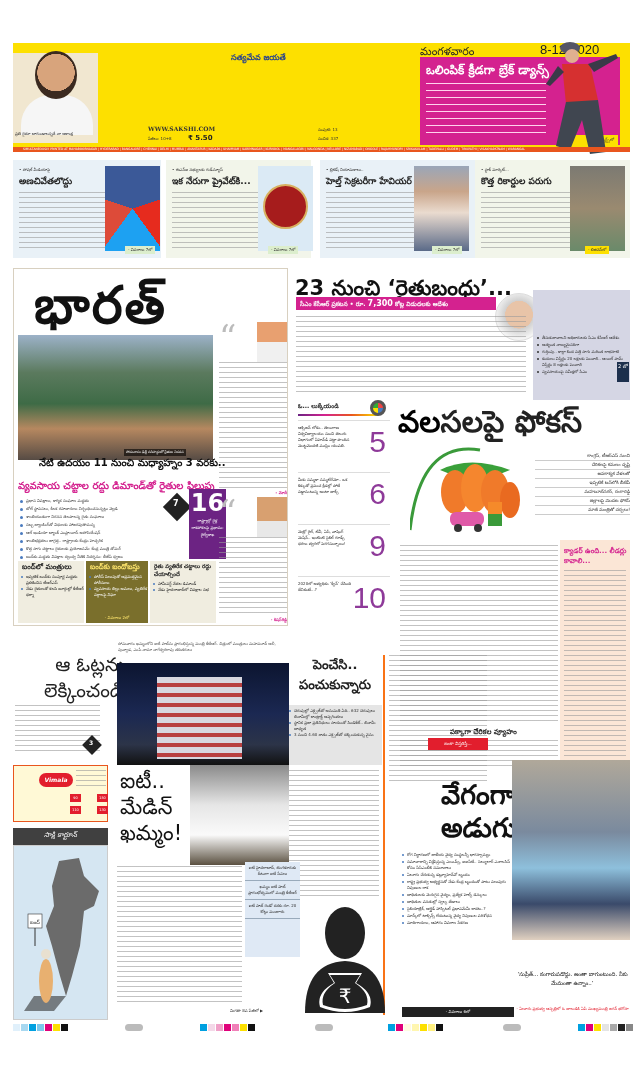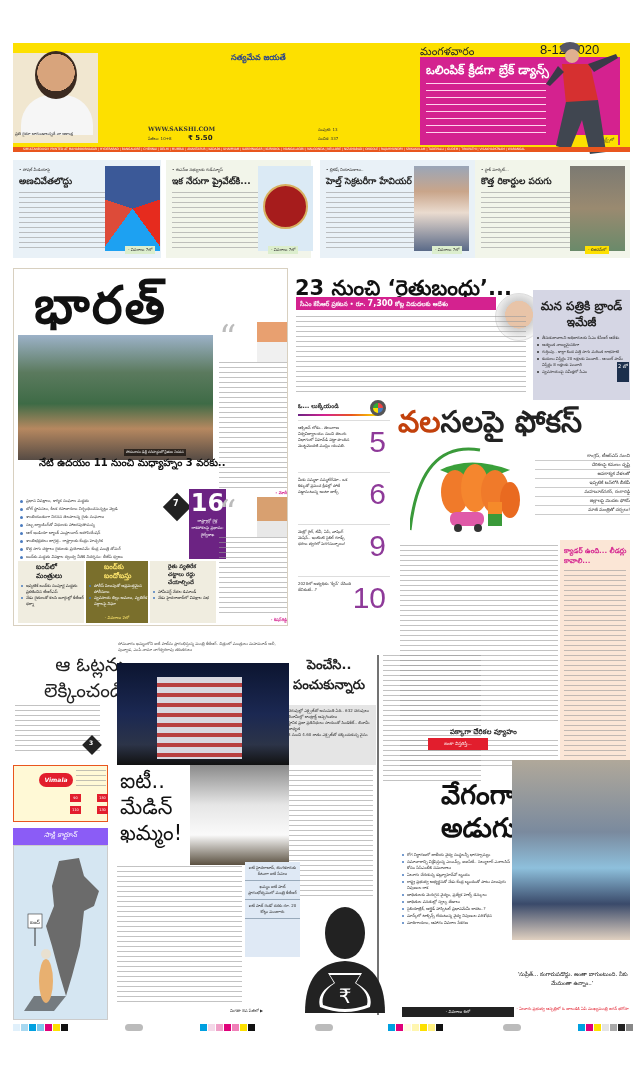--- a/index.html
+++ b/index.html
@@ -53,21 +53,21 @@
   #badge-16 { left: 175px; top: 220px; width: 37px; height: 70px; background: #6c2383; color: #fff; text-align: center; }
   #badge-16 .num { font-size: 24px; font-weight: bold; line-height: 28px; }
   #badge-16 .lbl { font-size: 4px; line-height: 7px; padding: 0 2px; }
   #quote-modi { left: 205px; top: 53px; width: 68px; height: 175px; }
   #quote-kishan { left: 205px; top: 228px; width: 68px; height: 127px; }
   .quote-mark { position: absolute; left: 0; top: 0; font-size: 34px; color: #bbb; font-family: "DejaVu Serif", serif; line-height: 30px; }
   .quote-photo { position: absolute; right: 0; top: 0; width: 30px; height: 40px; }
   .quote-text { position: absolute; left: 0; top: 40px; width: 68px; }
   .quote-by { position: absolute; right: 0; font-size: 4px; color: #d4228f; font-weight: bold; }
   .boxlist { top: 292px; height: 62px; }
-  .boxlist h5 { font-size: 7px; font-weight: bold; padding: 2px 18px; }
+  .boxlist h5 { font-size: 7px; font-weight: bold; padding: 2px 4px; }
   .boxlist ul li { list-style: none; font-size: 4px; line-height: 6px; padding-left: 8px; position: relative; }
   .boxlist ul li::before { content: ""; position: absolute; left: 3px; top: 2px; width: 2px; height: 2px; border-radius: 50%; background: #4a7bbf; }
 
   
   #ryth-title { left: 295px; top: 276px; font-size: 21px; font-weight: bold; color: #111; }
   #ryth-strip { left: 296px; top: 297px; width: 200px; height: 13px; background: #d4228f; color: #fff; font-size: 6px; line-height: 13px; padding-left: 4px; font-weight: bold; white-space: nowrap; }
   #ryth-strip b { font-size: 8px; text-align: center; }
   #kcr-photo { left: 495px; top: 293px; width: 48px; height: 48px; border-radius: 50%; background: radial-gradient(circle at 50% 45%, #e8c4a8 40%, #d0d0d0 41%, #f4f4f4 70%); border: 1px solid #ddd; }
   #ryth-body { left: 296px; top: 316px; width: 230px; height: 80px; }
   #brand-box { left: 533px; top: 290px; width: 97px; height: 110px; background: #d5d6e4; }
@@ -80,49 +80,49 @@
   
   #num-col { left: 298px; top: 402px; width: 92px; height: 220px; }
   #num-head { left: 0; top: 0; font-size: 6px; font-weight: bold; color: #222; }
   #num-head-bar { left: 0; top: 12px; width: 80px; height: 2px; background: linear-gradient(90deg, #6c2383, #d4228f, #e9561e, #fde000); }
   #magnify { left: 72px; top: -2px; width: 16px; height: 16px; border: 3px solid #555; border-radius: 50%; background: conic-gradient(#e44 0 25%, #4a7bbf 0 50%, #fde000 0 75%, #3a3 0); }
   .num-row { position: absolute; left: 0; width: 92px; height: 48px; border-top: 1px solid #ddd; }
   .num-row .ntext { position: absolute; left: 0; top: 4px; width: 55px; font-size: 4px; line-height: 6px; color: #333; }
   .num-row .nval { position: absolute; right: 4px; top: 4px; font-size: 30px; color: #8e3a99; font-family: "Liberation Sans", sans-serif; }
 
   
-  #pench-box { left: 279px; top: 655px; width: 100px; height: 360px; border-right: 2px solid #737373; }
+  #pench-box { left: 285px; top: 655px; width: 100px; height: 360px; border-right: 2px solid #f97316; }
   #pench-title { left: 0; top: 0; width: 100px; text-align: center; font-size: 13px; line-height: 20px; color: #222; font-weight: bold; }
   #pench-list { left: 2px; top: 50px; width: 95px; height: 60px; background: #e5e5e5; padding: 3px 2px; }
   #pench-list li { list-style: none; font-size: 4px; line-height: 6px; color: #333; padding-left: 5px; position: relative; }
   #pench-list li::before { content: ""; position: absolute; left: 0; top: 2px; width: 2px; height: 2px; border-radius: 50%; background: #4a7bbf; }
 
   
   #val-title { left: 398px; top: 404px; font-size: 30px; font-weight: bold; color: #222; white-space: nowrap; }
-  #val-title .red { color: #c2410c; margin-top: 24px; }
+  #val-title .red { color: #000000; margin-top: 24px; }
   #lotus { left: 410px; top: 430px; width: 130px; height: 110px; }
   #val-points { left: 535px; top: 452px; width: 95px; }
   #val-points div { font-size: 4.5px; line-height: 8px; color: #333; text-align: right; border-bottom: 1px solid #ccc; }
   #val-body { left: 400px; top: 545px; width: 158px; height: 200px; }
   #val-sub { left: 450px; top: 728px; font-size: 7px; font-weight: bold; color: #222; }
   #val-sub-body { left: 400px; top: 740px; width: 158px; height: 28px; }
   #cadre-box { left: 560px; top: 540px; width: 70px; height: 230px; background: #fbe6d6; }
   #cadre-title { left: 4px; top: 6px; font-size: 7px; font-weight: bold; color: #d4228f; line-height: 10px; }
 
   
   #otla-title { left: 30px; top: 651px; width: 120px; text-align: center; font-size: 19px; line-height: 26px; color: #222; }
   #otla-text { left: 15px; top: 705px; width: 85px; height: 46px; }
   #badge-3 { left: 85px; top: 738px; width: 14px; height: 14px; background: #222; transform: rotate(45deg); }
   #badge-3-t { left: 89px; top: 739px; font-size: 6px; color: #fff; font-weight: bold; }
 
   #ad-box { left: 13px; top: 765px; width: 95px; height: 57px; border: 1px solid #e9561e; background: #fff9d6; }
   #ad-logo { left: 25px; top: 7px; width: 34px; height: 14px; background: #e21e2d; border-radius: 7px; color: #fff; font-size: 6px; text-align: center; line-height: 14px; font-style: italic; font-weight: bold; }
   .ad-tag { position: absolute; width: 11px; height: 8px; background: #e21e2d; color: #fff; font-size: 3.5px; text-align: center; line-height: 8px; }
 
-  #cartoon-head { left: 13px; top: 828px; width: 95px; height: 22px; background: #8b5cf6; color: #fff; text-align: center; font-size: 7px; line-height: 14px; font-style: italic; }
+  #cartoon-head { left: 13px; top: 828px; width: 95px; height: 22px; background: #404040; color: #fff; text-align: center; font-size: 7px; line-height: 14px; font-style: italic; }
   #cartoon { left: 13px; top: 845px; width: 95px; height: 175px; background: #d5e6f2; border: 1px solid #ccc; }
 
   
   #khm-cap { left: 118px; top: 641px; width: 170px; height: 12px; }
   #khm-photo1 { left: 117px; top: 663px; width: 172px; height: 102px; background: linear-gradient(180deg, #0c1530 0%, #1b2852 50%, #2c3448 80%, #111 100%); }
   #khm-building { left: 40px; top: 14px; width: 85px; height: 82px; background: repeating-linear-gradient(to bottom, #d8d8e0 0 6px, #b84040 6px 10px); }
   #khm-photo2 { left: 190px; top: 765px; width: 99px; height: 100px; background: linear-gradient(180deg, #8a8a8a 0%, #e6e6e6 40%, #fafafa 70%, #5a5040 100%); }
   #khm-title { left: 120px; top: 768px; font-size: 21px; line-height: 26px; color: #111; }
   #khm-body { left: 117px; top: 866px; width: 170px; height: 140px; }
   #khm-side { left: 245px; top: 862px; width: 55px; height: 95px; background: #dfe9f5; }
@@ -208,20 +208,21 @@
   <div class="tbody fake-lines"></div>
   <div class="pic" style="left:95px;background:linear-gradient(180deg,#7c7a72 0%,#9a8a70 50%,#6a8a6a 100%);"></div>
   <div class="more" style="left:110px;top:86px;background:#fde000;">- బిజినెస్‌లో</div>
 </div>
 
 <div id="bharat-box" class="abs">
   <div id="bharat-title" class="abs">భారత్‌ బంద్‌</div>
   <div id="bharat-photo" class="abs"></div>
   <div id="bharat-photo-cap" class="abs">సోమవారం ఢిల్లీ సరిహద్దులో రైతుల నిరసన</div>
   <div id="bharat-sub1" class="abs">నేటి ఉదయం 11 నుంచి మధ్యాహ్నం 3 వరకు..</div>
+  <div id="bharat-sub2" class="abs">వ్యవసాయ చట్టాల రద్దు డిమాండ్‌తో రైతుల పిలుపు</div>
   <ul id="bharat-bullets" class="abs">
     <li>ప్రధాన విపక్షాలు, కార్మిక సంఘాల మద్దతు</li>
     <li>బోల్‌ స్థాపనలు, కీలక రహదారులు నిర్బంధించనున్నట్లు వెల్లడి</li>
     <li>శాంతియుతంగా నిరసన తెలపాలన్న రైతు సంఘాలు</li>
     <li>సబ్బ బ్యాంకింగ్‌తో విధులకు హాజరవుతామన్న</li>
     <li>ఆల్‌ ఇండియా బ్యాంక్‌ ఎంప్లాయీస్‌ అసోసియేషన్‌</li>
     <li>శాంతిభద్రతలు జాగ్రత్త.. రాష్ట్రాలకు కేంద్రం హెచ్చరిక</li>
     <li>కొత్త సాగు చట్టాలు రైతులకు ప్రయోజనమే: కేంద్ర మంత్రి తోమర్‌</li>
     <li>బంద్‌కు మద్దతు విపక్షాల ద్వంద్వ నీతికి నిదర్శనం: బీజేపీ ధ్వజం</li>
   </ul>
@@ -269,21 +270,20 @@
 
 <div id="ryth-title" class="abs">23 నుంచి ‘రైతుబంధు’...</div>
 <div id="ryth-strip" class="abs">
   <span>సీఎం కేసీఆర్‌ ప్రకటన • రూ.</span>
   <b>7,300</b>
   <span>కోట్ల విడుదలకు ఆదేశం</span>
 </div>
 <div id="kcr-photo" class="abs"></div>
 <div id="ryth-body" class="abs fake-lines"></div>
 <div id="brand-box" class="abs">
-  <div id="brand-title" class="abs">మన పత్రికి బ్రాండ్‌ ఇమేజీ</div>
   <ul id="brand-list" class="abs">
     <li>తీసుకురావాలని అధికారులకు సీఎం కేసీఆర్‌ ఆదేశం</li>
     <li>అత్యంత నాణ్యమైనదిగా</li>
     <li>గుర్తింపు.. కాల్లా కింద పత్తి సాగు మరింత లాభసాటి</li>
     <li>కందులు విస్తీర్ణం 20 లక్షలకు పెంచాలి.. ఆయిల్‌ పామ్‌ విస్తీర్ణం 8 లక్షలకు పెంచాలి</li>
     <li>వ్యవసాయంపై సమీక్షలో సీఎం</li>
   </ul>
 </div>
 <div id="pg2-tag" class="abs">2 లో</div>
 

